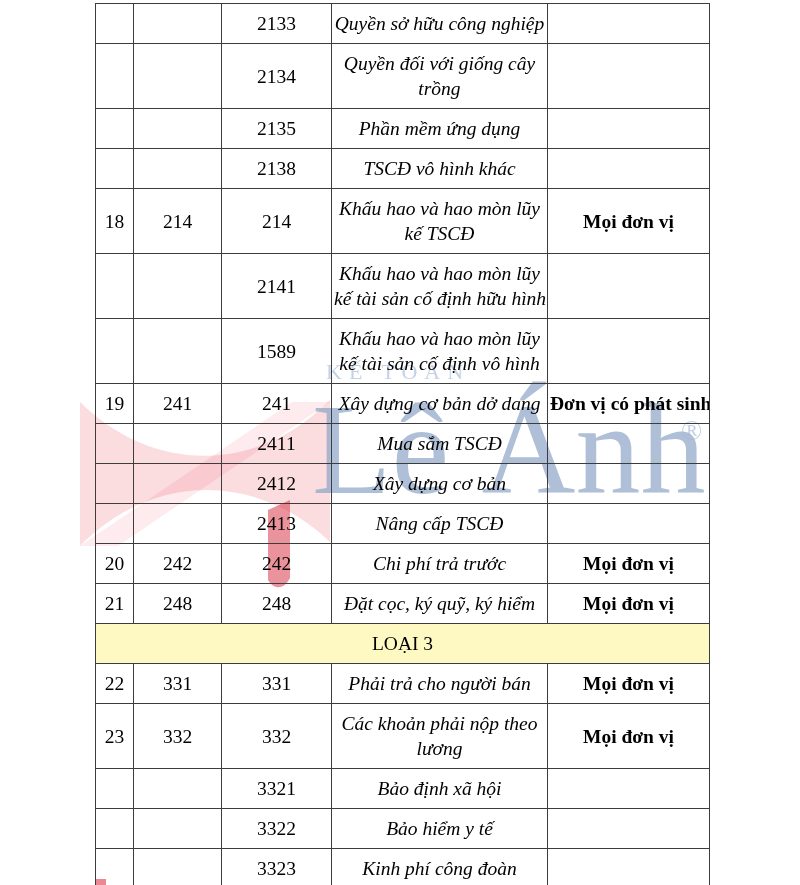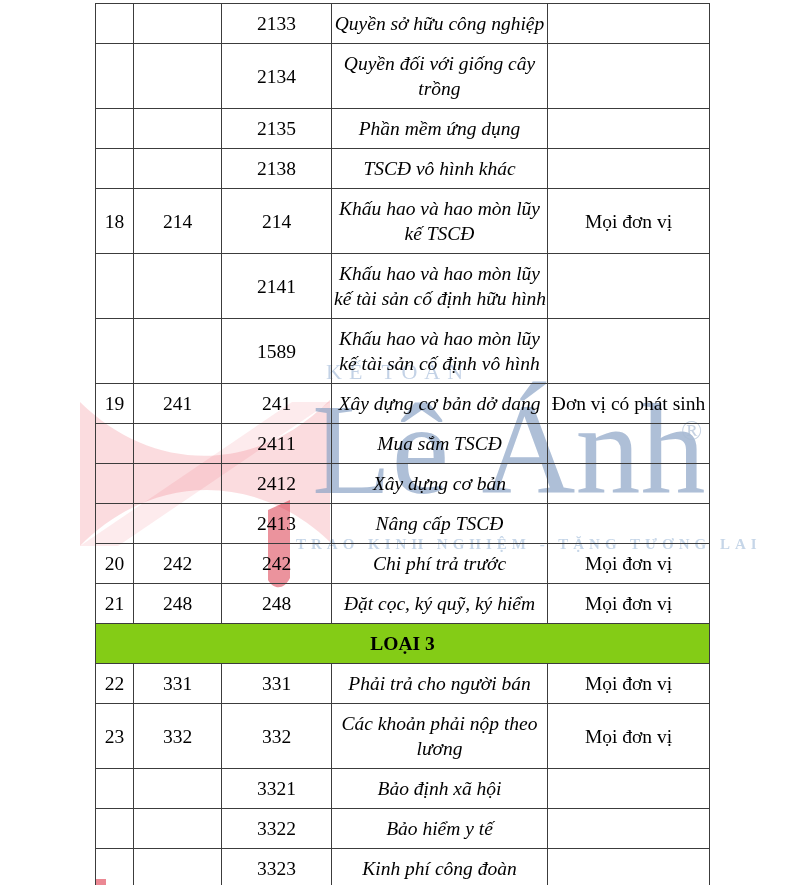--- a/index.html
+++ b/index.html
@@ -38,40 +38,39 @@
     position:absolute;left:95px;top:3px;width:614px;z-index:1;
     border-collapse:collapse;table-layout:fixed;background:transparent;
   }
   table.grid td{
     border:1px solid #3c3c3c;
     text-align:center;vertical-align:middle;
     font-size:19.5px;line-height:25px;color:#000;
     padding:7px 2px;overflow:hidden;
   }
   td.c3{white-space:pre;font-style:italic;}
-  td.c4{white-space:nowrap;font-size:19px;}
+  td.c4{white-space:nowrap;font-size:19px;font-weight:bold;}
   td.section{
-    background:#84cc16;color:#0d1b33;
-    font-weight:bold;font-size:20px;line-height:24px;padding:5px 0;
+    background:#fef9c3;color:#0d1b33;
+    font-weight:normal;font-size:20px;line-height:24px;padding:5px 0;
   }
   table.grid tr:last-child td{border-bottom:3px solid #8f8f8f;}
 </style>
 </head>
 <body>
 
 <div class="watermark">
   <svg class="wm-logo" width="254" height="212" viewBox="0 0 254 212" aria-hidden="true">
     <path d="M2,22 C75,94 179,94 252,20 L252,162 C179,92 75,92 2,166 Z" fill="rgba(233,62,77,0.18)"></path>
     <path d="M2,166 L40,166 L252,22 L214,22 Z" fill="rgba(233,62,77,0.10)"></path>
     <path d="M190,130 L212,120 L212,198 C206,210 196,210 190,200 Z" fill="rgba(215,40,60,0.50)"></path>
   </svg>
   <div class="wm-ketoan">KẾ TOÁN</div>
   <div class="wm-leanh">Lê Ánh</div>
   <div class="wm-reg">®</div>
-  <div class="wm-tagline">TRAO KINH NGHIỆM - TẶNG TƯƠNG LAI</div>
   <div class="wm-fragment"></div>
 </div>
 
 <table class="grid">
   <colgroup>
     <col style="width:38px">
     <col style="width:88px">
     <col style="width:110px">
     <col style="width:216px">
     <col style="width:162px">

